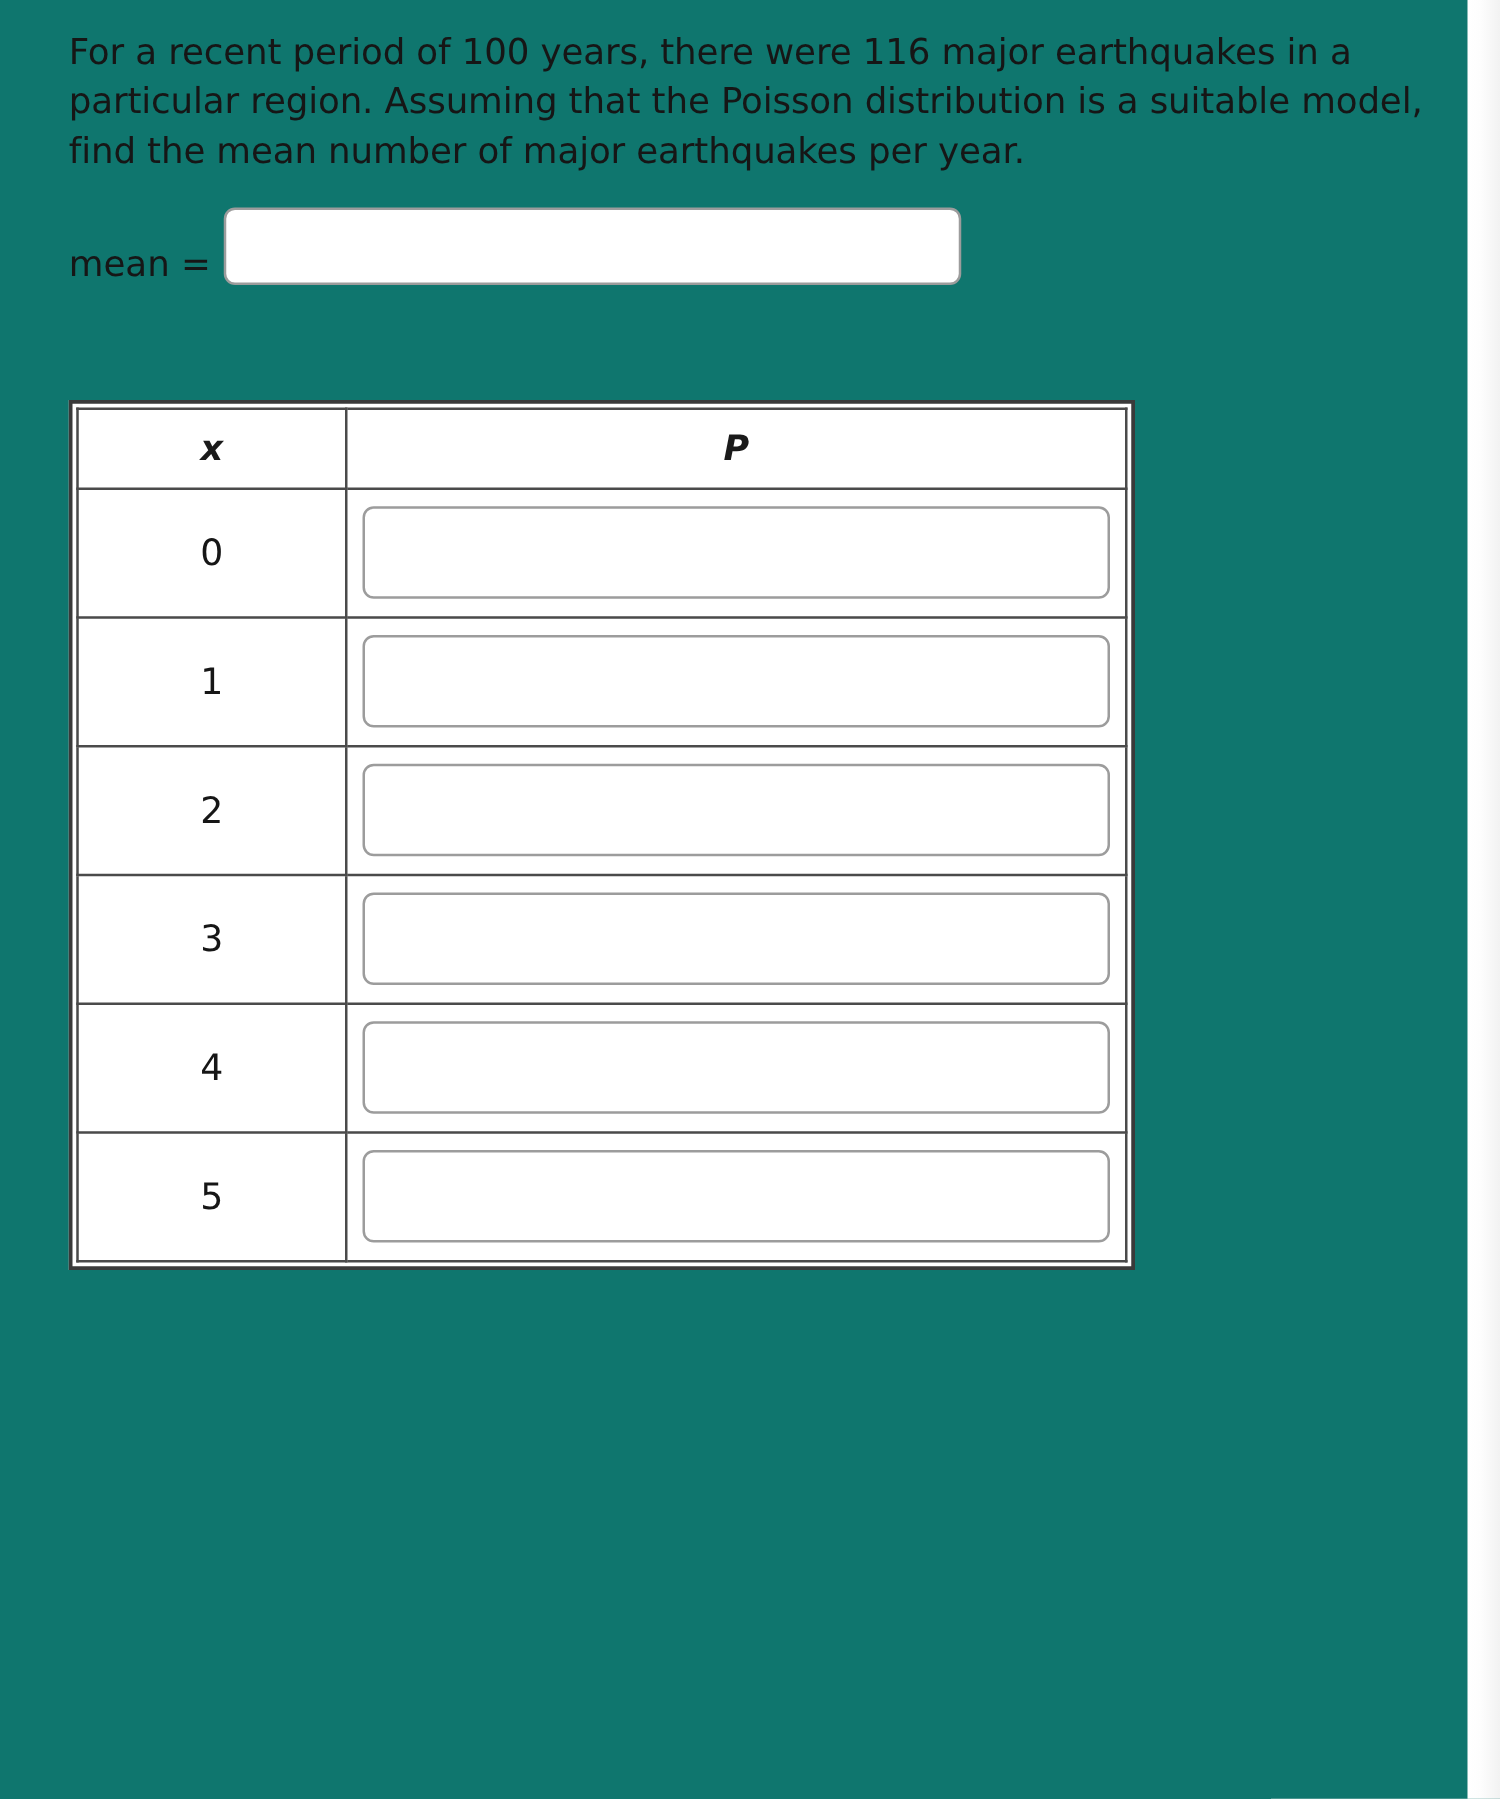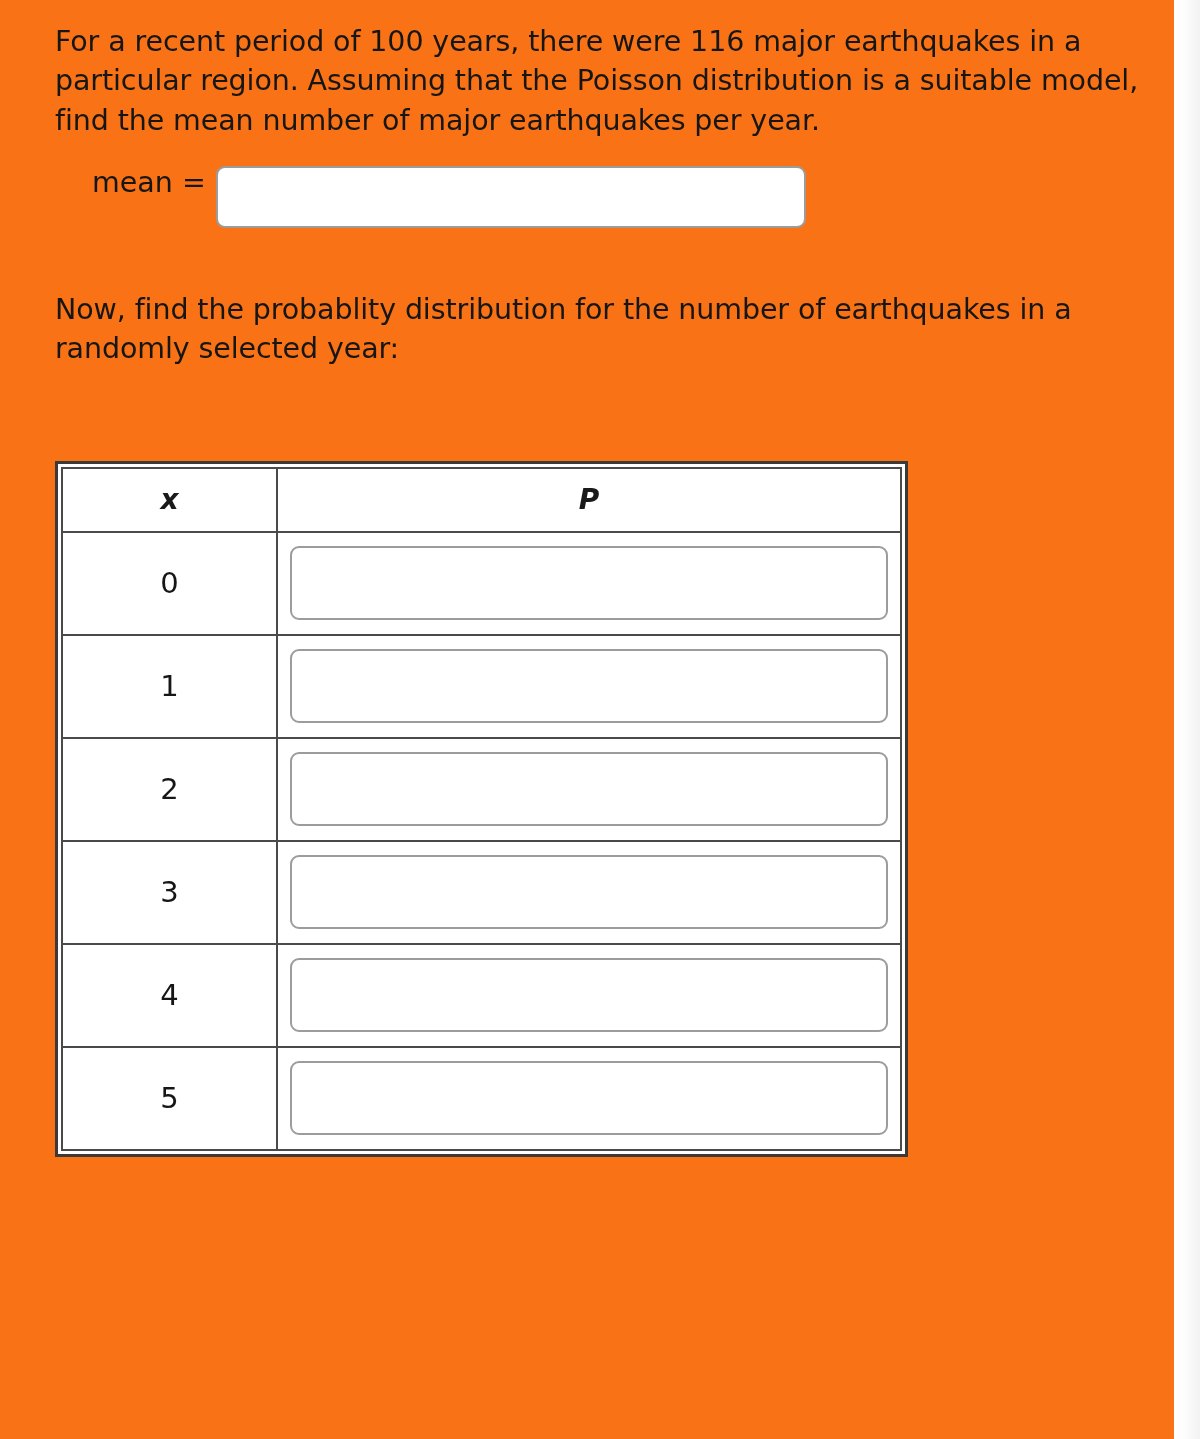--- a/index.html
+++ b/index.html
@@ -14,21 +14,21 @@
     font-family: "DejaVu Sans", sans-serif;
     color: #1a1a1a;
     overflow: hidden;
   }
   .page {
     position: absolute;
     left: 0;
     top: 0;
     width: 1200px;
     height: 1439px;
-    background: #f97316;
+    background: #0f766e;
   }
   
   .right-edge {
     position: absolute;
     top: 0;
     right: 0;
     width: 26px;
     height: 1439px;
     background: linear-gradient(to right, #ffffff 0%, #fdfdfd 40%, #f2f2f2 100%);
   }
@@ -41,22 +41,21 @@
   .prompt {
     font-size: 28.5px;
     line-height: 1.38;
     letter-spacing: -0.1px;
     color: #161616;
     width: 1085px;
   }
   .mean-row {
     margin-top: 26px;
     display: flex;
-    align-items: flex-start;
-    margin-left: 37px;
+    align-items: flex-end;
   }
   .mean-label {
     font-size: 28.5px;
     color: #161616;
     margin-right: 10px;
     white-space: nowrap;
   }
   .mean-input {
     width: 590px;
     height: 62px;
@@ -138,21 +137,20 @@
 
   <div class="content">
 
     <div class="prompt">For a recent period of 100 years, there were 116 major earthquakes in a particular region. Assuming that the Poisson distribution is a suitable model, find the mean number of major earthquakes per year.</div>
 
     <div class="mean-row">
       <span class="mean-label">mean =</span>
       <input class="mean-input" type="text" placeholder="" style="">
     </div>
 
-    <div class="prompt2">Now, find the probablity distribution for the number of earthquakes in a randomly selected year:</div>
 
     <div class="table-wrap">
       <table class="dist">
         <colgroup>
             <col class="c1">
             <col class="c2">
           </colgroup>
         <thead>
           <tr>
             <th>x</th>

